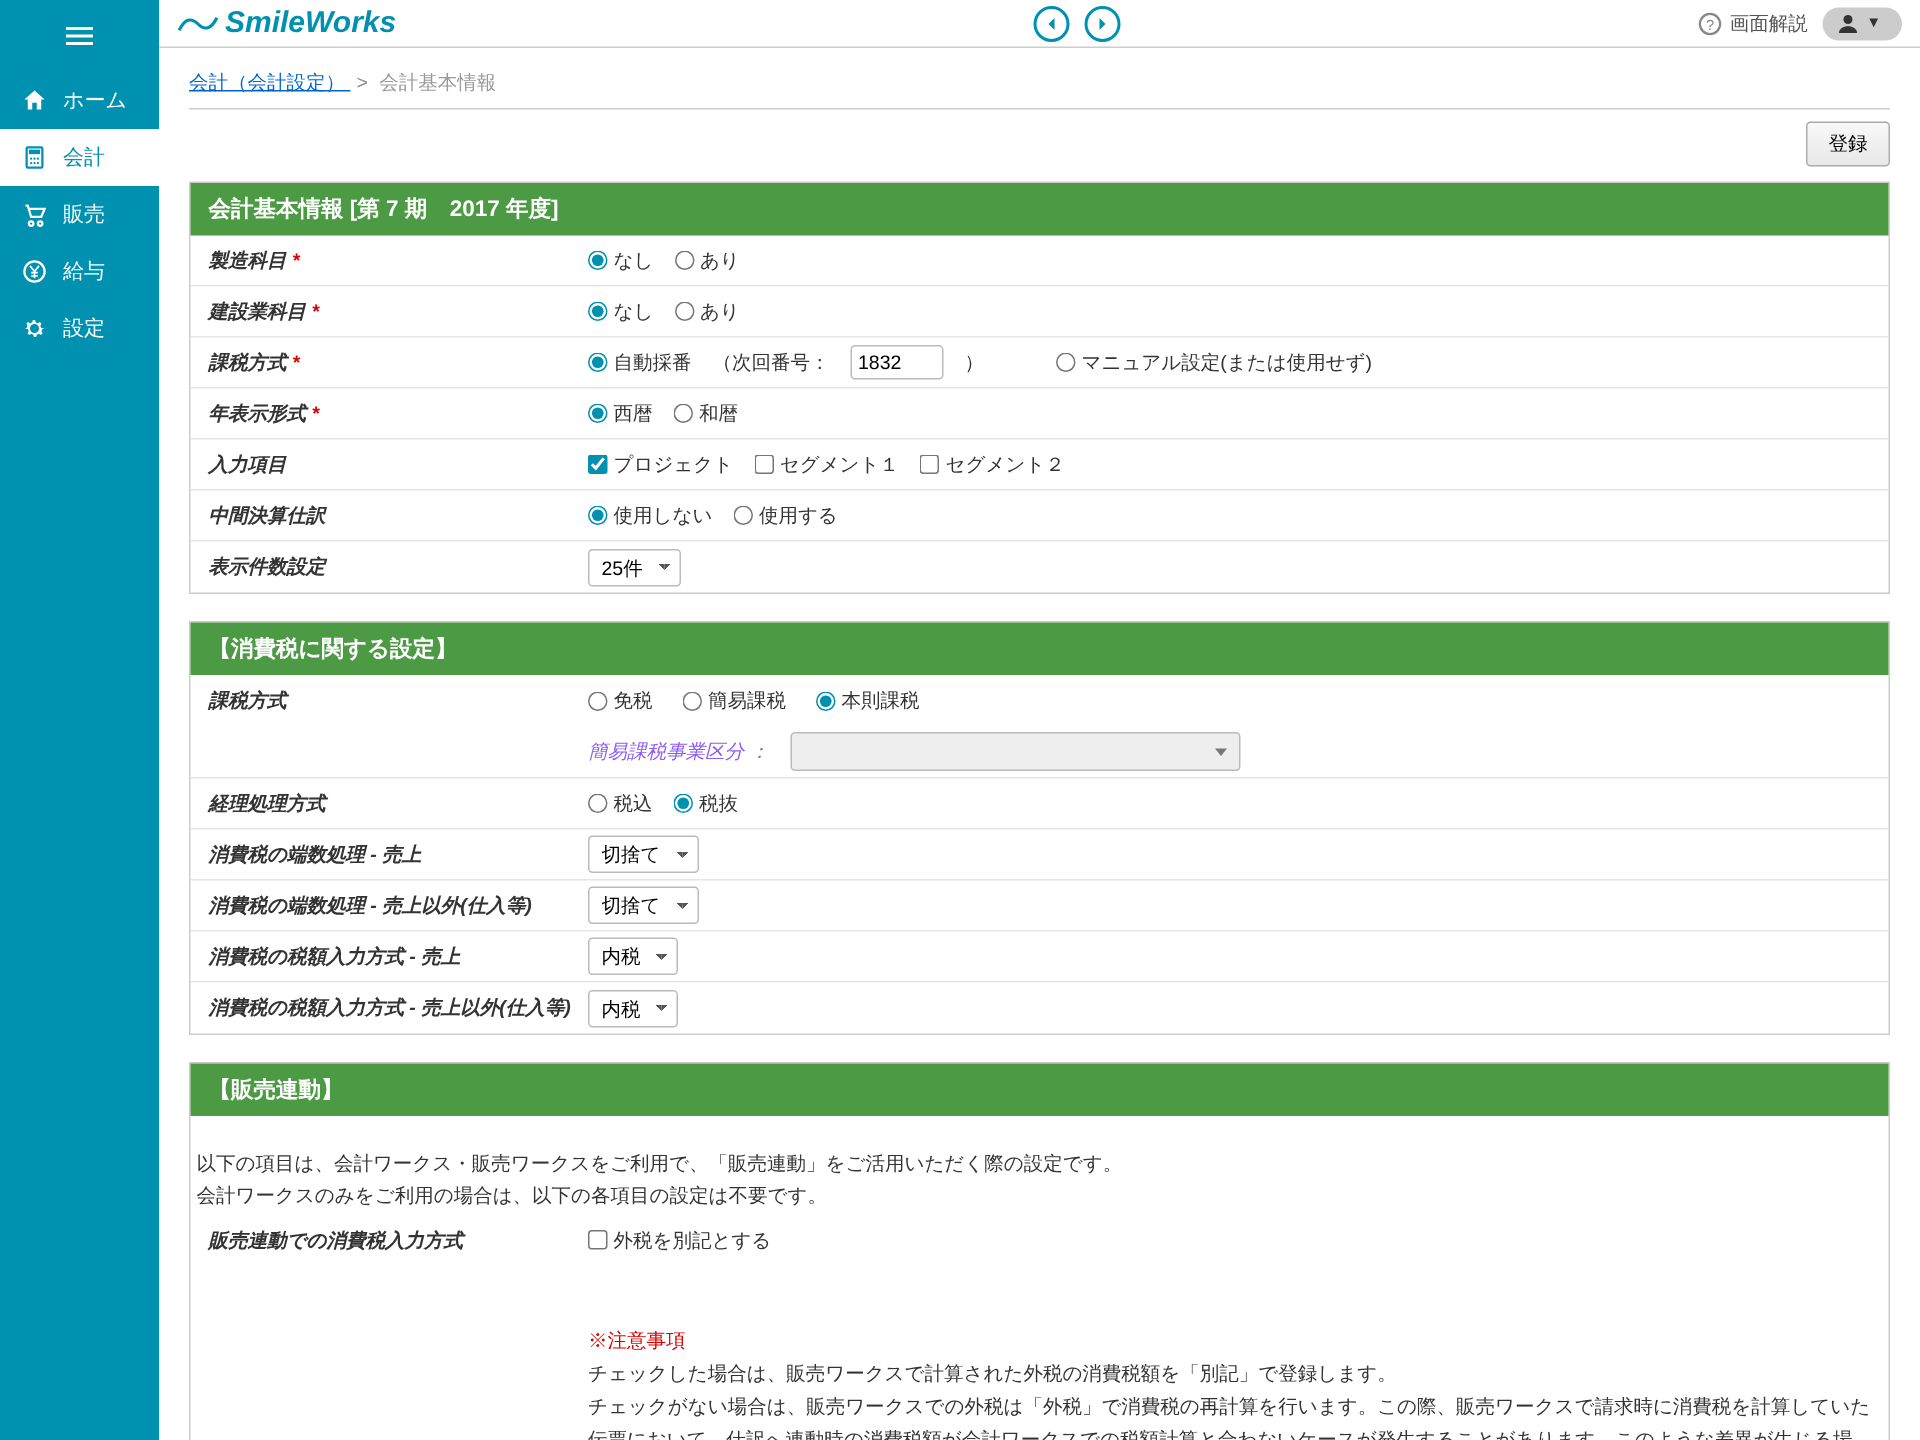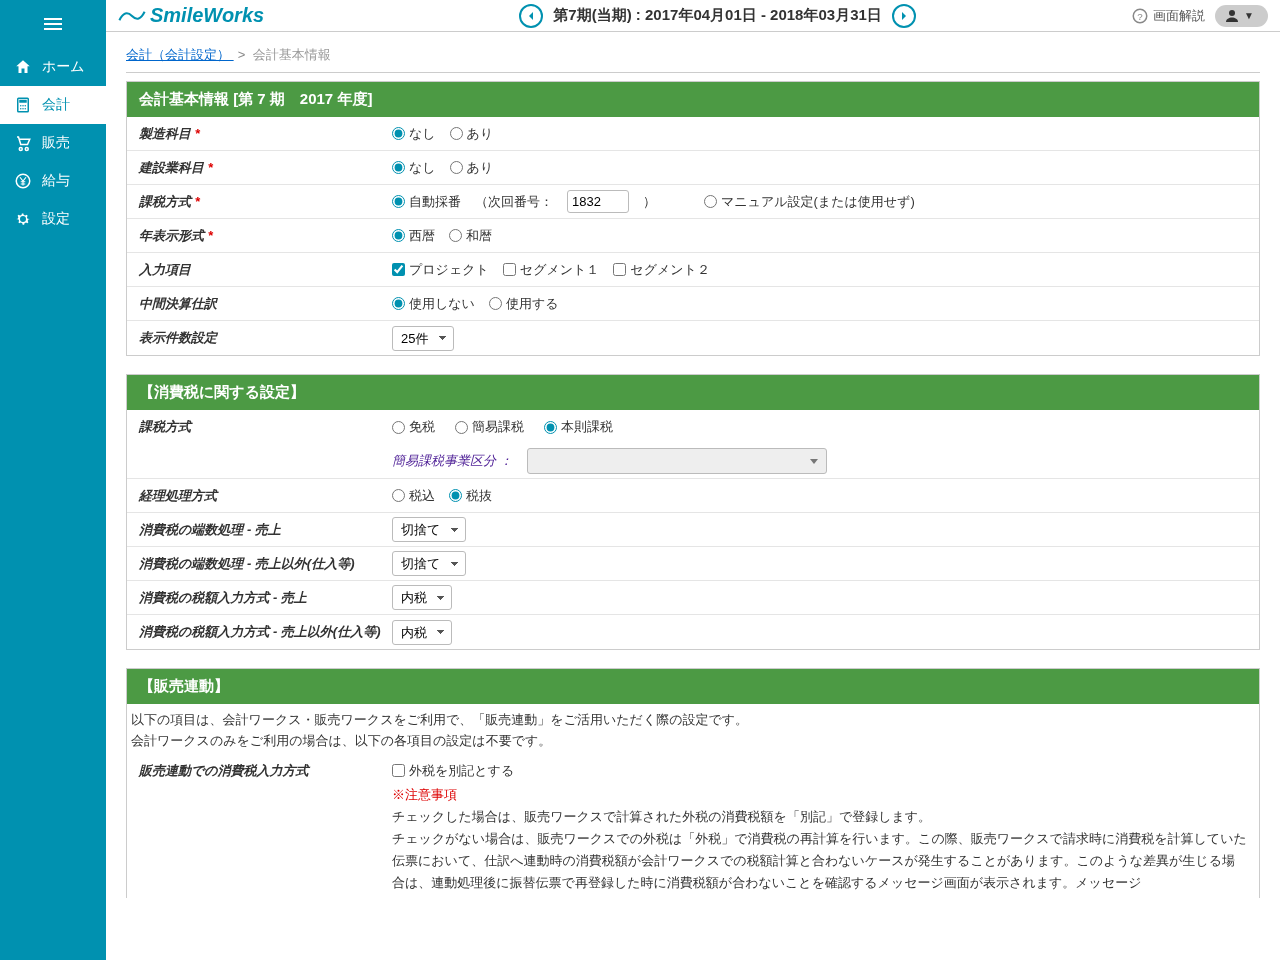--- a/index.html
+++ b/index.html
@@ -30,31 +30,31 @@
 .breadcrumb .sep { color: #888; margin: 0 4px; }
 .breadcrumb .current { color: #999; }
 .top-actions { text-align: right; margin-bottom: 10px; }
 .btn-register { background: linear-gradient(#f8f8f8,#e8e8e8); border: 1px solid #aaa; padding: 5px 14px; border-radius: 3px; cursor: pointer; font-size: 13px; }
 .panel { border: 1px solid #ccc; margin-bottom: 18px; }
 .panel-header { background: #4c9a44; color: #fff; font-weight: bold; padding: 8px 12px; font-size: 15px; }
 .panel-body { padding: 0; }
 .form-row { display: flex; align-items: center; border-bottom: 1px solid #e5e5e5; min-height: 34px; padding: 4px 0; }
 .form-row:last-child { border-bottom: none; }
 .form-label { width: 265px; padding-left: 12px; font-weight: bold; font-size: 13px; font-style: italic; }
-.form-label.muted { color: #4c1d95; font-weight: normal; }
+.form-label.muted { color: #8b5cf6; font-weight: normal; }
 .req { color: #d00; }
 .form-control { flex: 1; display: flex; align-items: center; gap: 14px; flex-wrap: wrap; padding-right: 12px; }
 .radio-opt, .check-opt { display: flex; align-items: center; gap: 4px; }
 .radio-opt input, .check-opt input { margin: 0; accent-color: #0091b0; }
 .num-input { width: 62px; text-align: left; border: 1px solid #bbb; border-radius: 3px; padding: 3px 4px; font-size: 13px; }
 .select-sm { border: 1px solid #bbb; border-radius: 3px; padding: 4px 24px 4px 8px; font-size: 13px; background: #fff; appearance: none; position: relative; background-image: linear-gradient(45deg, transparent 50%, #555 50%), linear-gradient(135deg, #555 50%, transparent 50%); background-position: right 10px center, right 6px center; background-size: 4px 4px, 4px 4px; background-repeat: no-repeat; }
 .select-disabled { display:inline-block; border:1px solid #bbb; border-radius:3px; padding:4px 24px 4px 8px; background:#eee; width:300px; height:26px; position: relative; }
 .select-disabled::after { content:""; position:absolute; right:8px; top:10px; border-left:4px solid transparent; border-right:4px solid transparent; border-top:5px solid #777; }
-.desc-text { padding: 6px 4px; font-size: 13px; line-height: 1.6; }
-.note-red { color: #d00; font-size: 13px; }
+.desc-text { padding: 6px 4px; font-size: 13px; line-height: 1.6; margin-top: 16px; }
+.note-red { color: #d00; font-size: 13px; margin-top: 43px; }
 .note-block { font-size: 13px; line-height: 1.7; padding-top: 4px; }
 </style>
 </head>
 <body>
 
 <div class="app">
   <div class="sidebar">
     <div class="hamburger">
       <svg viewBox="0 0 24 24">
           <path fill="#fff" d="M3 6h18v2H3zm0 5h18v2H3zm0 5h18v2H3z"></path>
@@ -107,21 +107,20 @@
             <path d="M2 18 Q10 2 20 12 T38 6" fill="none" stroke="#0091b0" stroke-width="3"></path>
           </svg>
         <span>SmileWorks</span>
       </div>
       <div class="period-nav">
         <div class="period-arrow">
             <svg viewBox="0 0 10 10">
               <path d="M7 1L3 5l4 4"></path>
             </svg>
           </div>
-        <span>第7期(当期) : 2017年04月01日 - 2018年03月31日</span>
         <div class="period-arrow">
             <svg viewBox="0 0 10 10">
               <path d="M3 1l4 4-4 4"></path>
             </svg>
           </div>
       </div>
       <div class="top-right">
         <div class="help-link">
           <svg viewBox="0 0 24 24">
               <circle cx="12" cy="12" r="9" fill="none" stroke="#888" stroke-width="2"></circle>
@@ -139,20 +138,23 @@
       </div>
     </div>
 
     <div class="content">
       <div class="breadcrumb">
         <a href="#"> 会計（会計設定） </a>
         <span class="sep">&gt;</span>
         <span class="current">会計基本情報</span>
       </div>
 
+      <div class="top-actions">
+        <button class="btn-register">登録</button>
+      </div>
 
       <div class="panel">
         <div class="panel-header">会計基本情報 [第 7 期　2017 年度]</div>
         <div class="panel-body">
           <div class="form-row">
             <div class="form-label"><span>製造科目</span> <span class="req">*</span></div>
             <div class="form-control">
               <label class="radio-opt">
                   <input type="radio" checked="" style="">
                   <span>なし</span>

